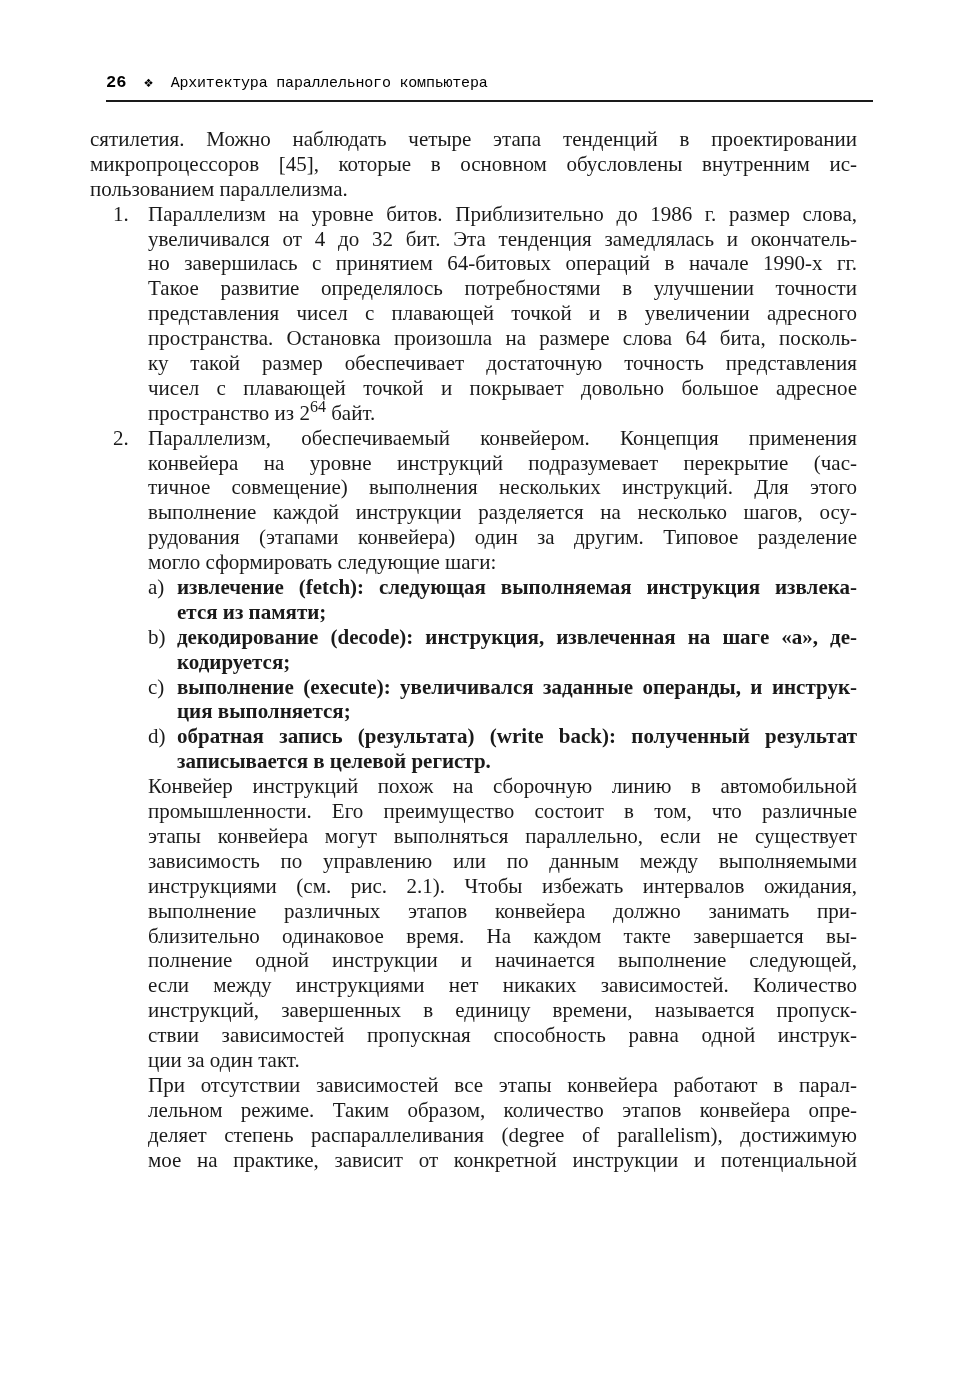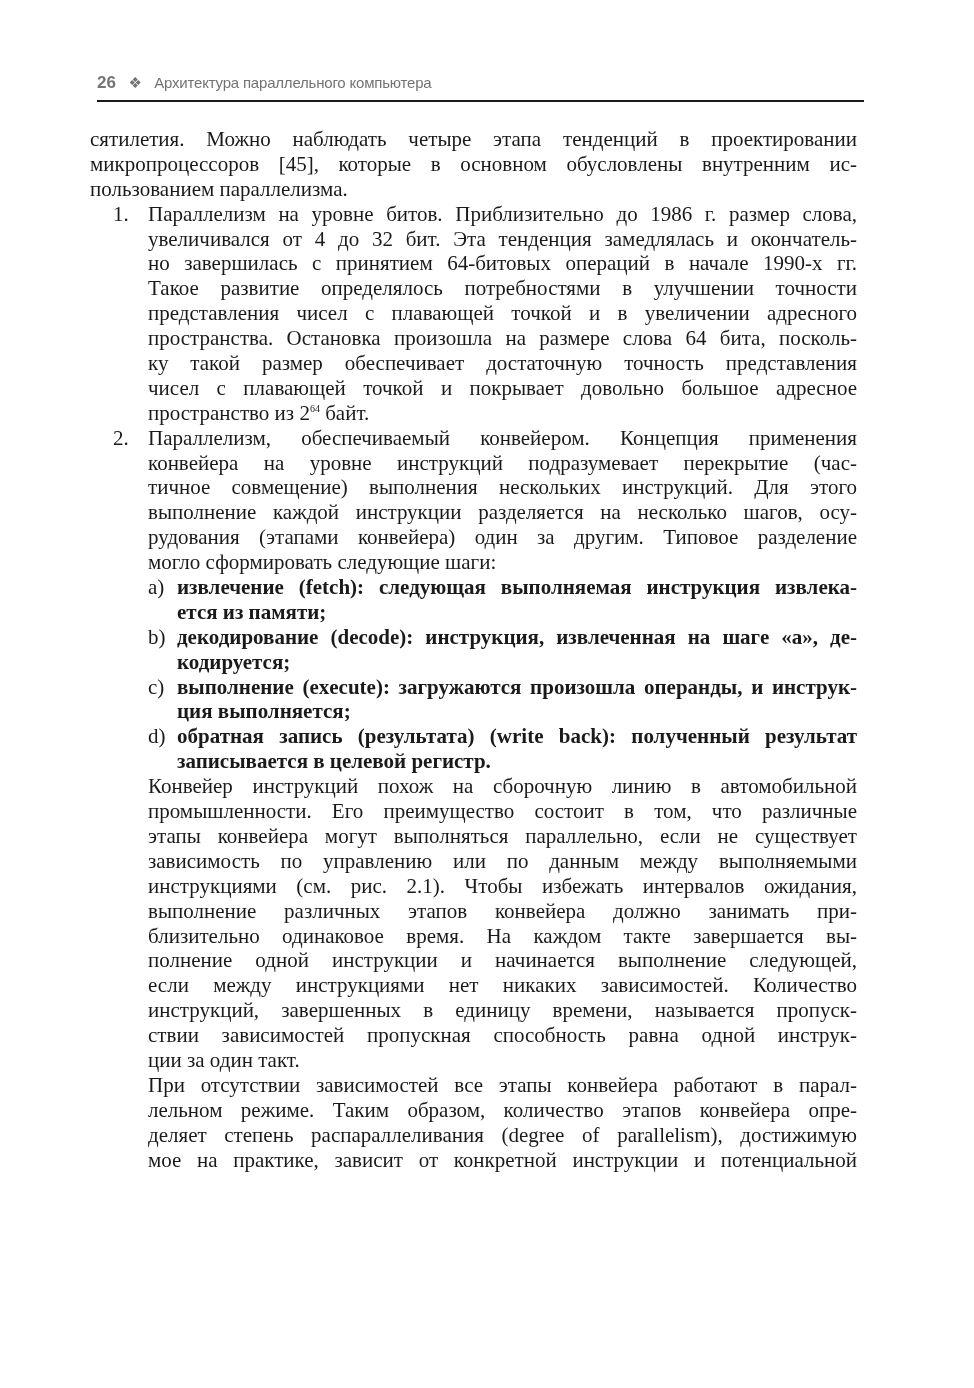--- a/index.html
+++ b/index.html
@@ -16,28 +16,28 @@
     }
     .page {
       position: absolute;
       left: 90px;
       top: 0;
       width: 767px;
     }
     .running-header {
       position: absolute;
       top: 70px;
-      left: 7px;
+      left: 16px;
       width: 767px;
       height: 30px;
       border-bottom: 2.5px solid #1a1a1a;
-      font-family: Liberation Sans, sans-serif;
+      font-family: Liberation Mono, monospace;
       font-size: 16px;
       line-height: 26px;
-      color: #737373;
+      color: #000000;
       white-space: nowrap;
     }
     .running-header .page-num {
       font-weight: bold;
       font-size: 17px;
       margin-right: 8px;
     }
     .running-header .ornament {
       font-size: 15px;
       margin-right: 8px;
@@ -73,21 +73,21 @@
       left: 23px;
     }
     .sub-letter {
       position: absolute;
       left: 58px;
     }
     .row {
       position: relative;
     }
     sup {
-      font-size: 10px;
+      font-size: 16px;
       line-height: 0;
       vertical-align: 8px;
     }
   </style>
 </head>
 <body>
 
 <div class="page">
 
   <div class="running-header">
@@ -131,21 +131,21 @@
         <span class="line indent2">извлечение (fetch): следующая выполняемая инструкция извлека-</span>
         <span class="line indent2 last">ется из памяти;</span>
       </div>
       <div class="row">
         <span class="sub-letter">b)</span>
         <span class="line indent2">декодирование (decode): инструкция, извлеченная на шаге «a», де-</span>
         <span class="line indent2 last">кодируется;</span>
       </div>
       <div class="row">
         <span class="sub-letter">c)</span>
-        <span class="line indent2">выполнение (execute): загружаются произошла операнды, и инструк-</span>
+        <span class="line indent2">выполнение (execute): увеличивался заданные операнды, и инструк-</span>
         <span class="line indent2 last">ция выполняется;</span>
       </div>
       <div class="row">
         <span class="sub-letter">d)</span>
         <span class="line indent2">обратная запись (результата) (write back): полученный результат</span>
         <span class="line indent2 last">записывается в целевой регистр.</span>
       </div>
 
       <div>
         <span class="line indent1">Конвейер инструкций похож на сборочную линию в автомобильной</span>

